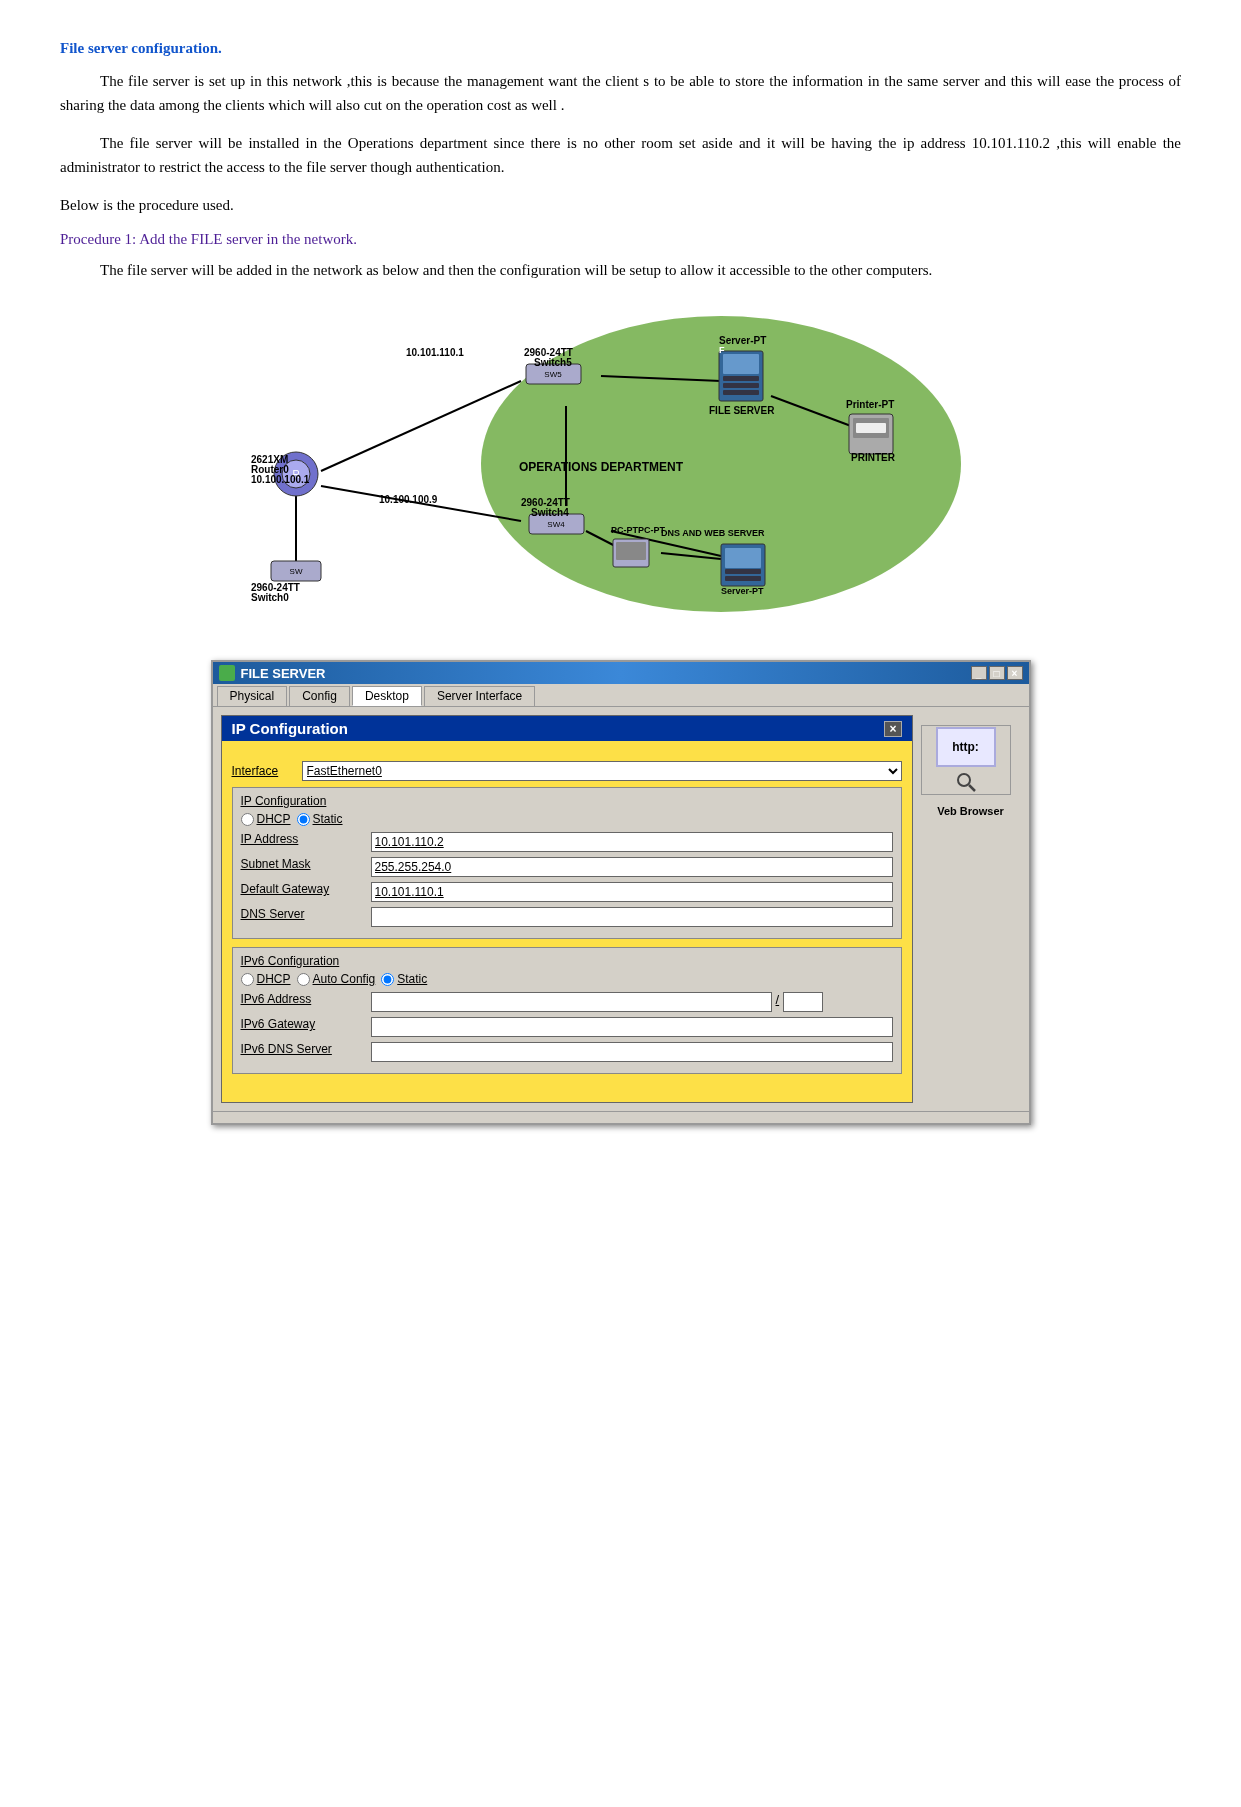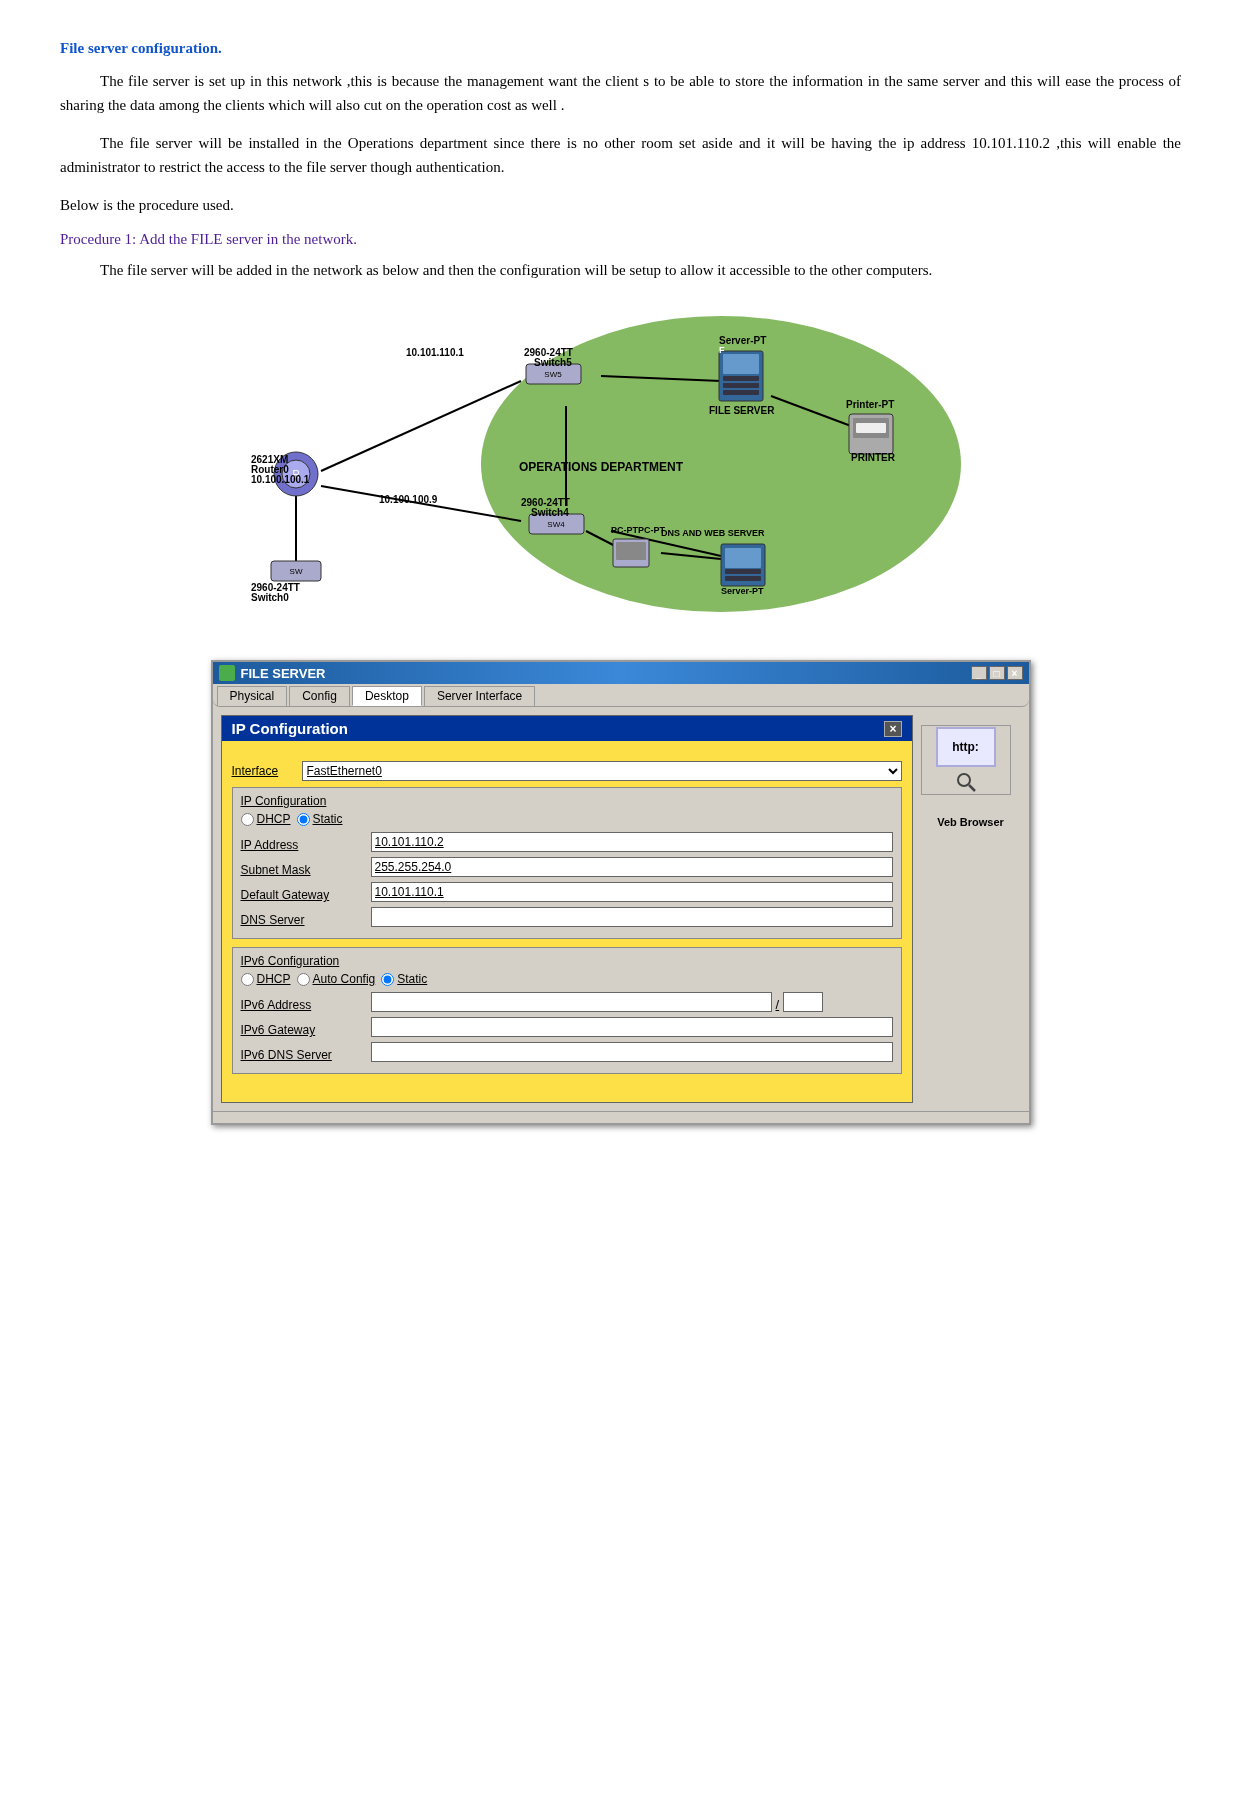--- a/index.html
+++ b/index.html
@@ -91,21 +91,20 @@
       justify-content: center;
       cursor: pointer;
     }
 
     .window-tabs {
       background: #d4d0c8;
       border-bottom: 1px solid #999;
       padding: 2px 4px 0 4px;
       display: flex;
       gap: 0;
-      border-radius: 7px;
     }
 
     .window-tab {
       padding: 2px 12px;
       border: 1px solid #999;
       border-bottom: none;
       background: #d4d0c8;
       font-size: 12px;
       cursor: pointer;
       margin-right: 2px;
@@ -152,21 +151,21 @@
     }
 
     .ip-config-body {
       padding: 20px 10px;
       background: #fde047;
       text-decoration: underline;
     }
 
     .field-row {
       display: flex;
-      align-items: flex-end;
+      align-items: flex-start;
       margin-bottom: 5px;
     }
 
     .field-label {
       width: 130px;
       font-size: 12px;
       color: #000;
       flex-shrink: 0;
     }
 
@@ -225,21 +224,21 @@
       border: 1px solid #666;
       background: #fff;
       font-size: 12px;
     }
 
     
     .right-icons {
       width: 100px;
       display: flex;
       flex-direction: column;
-      gap: 21px;
+      gap: 10px;
       padding-top: 10px;
     }
 
     .icon-btn {
       width: 90px;
       height: 70px;
       background: #d4d0c8;
       border: 1px solid #999;
       display: flex;
       flex-direction: column;

